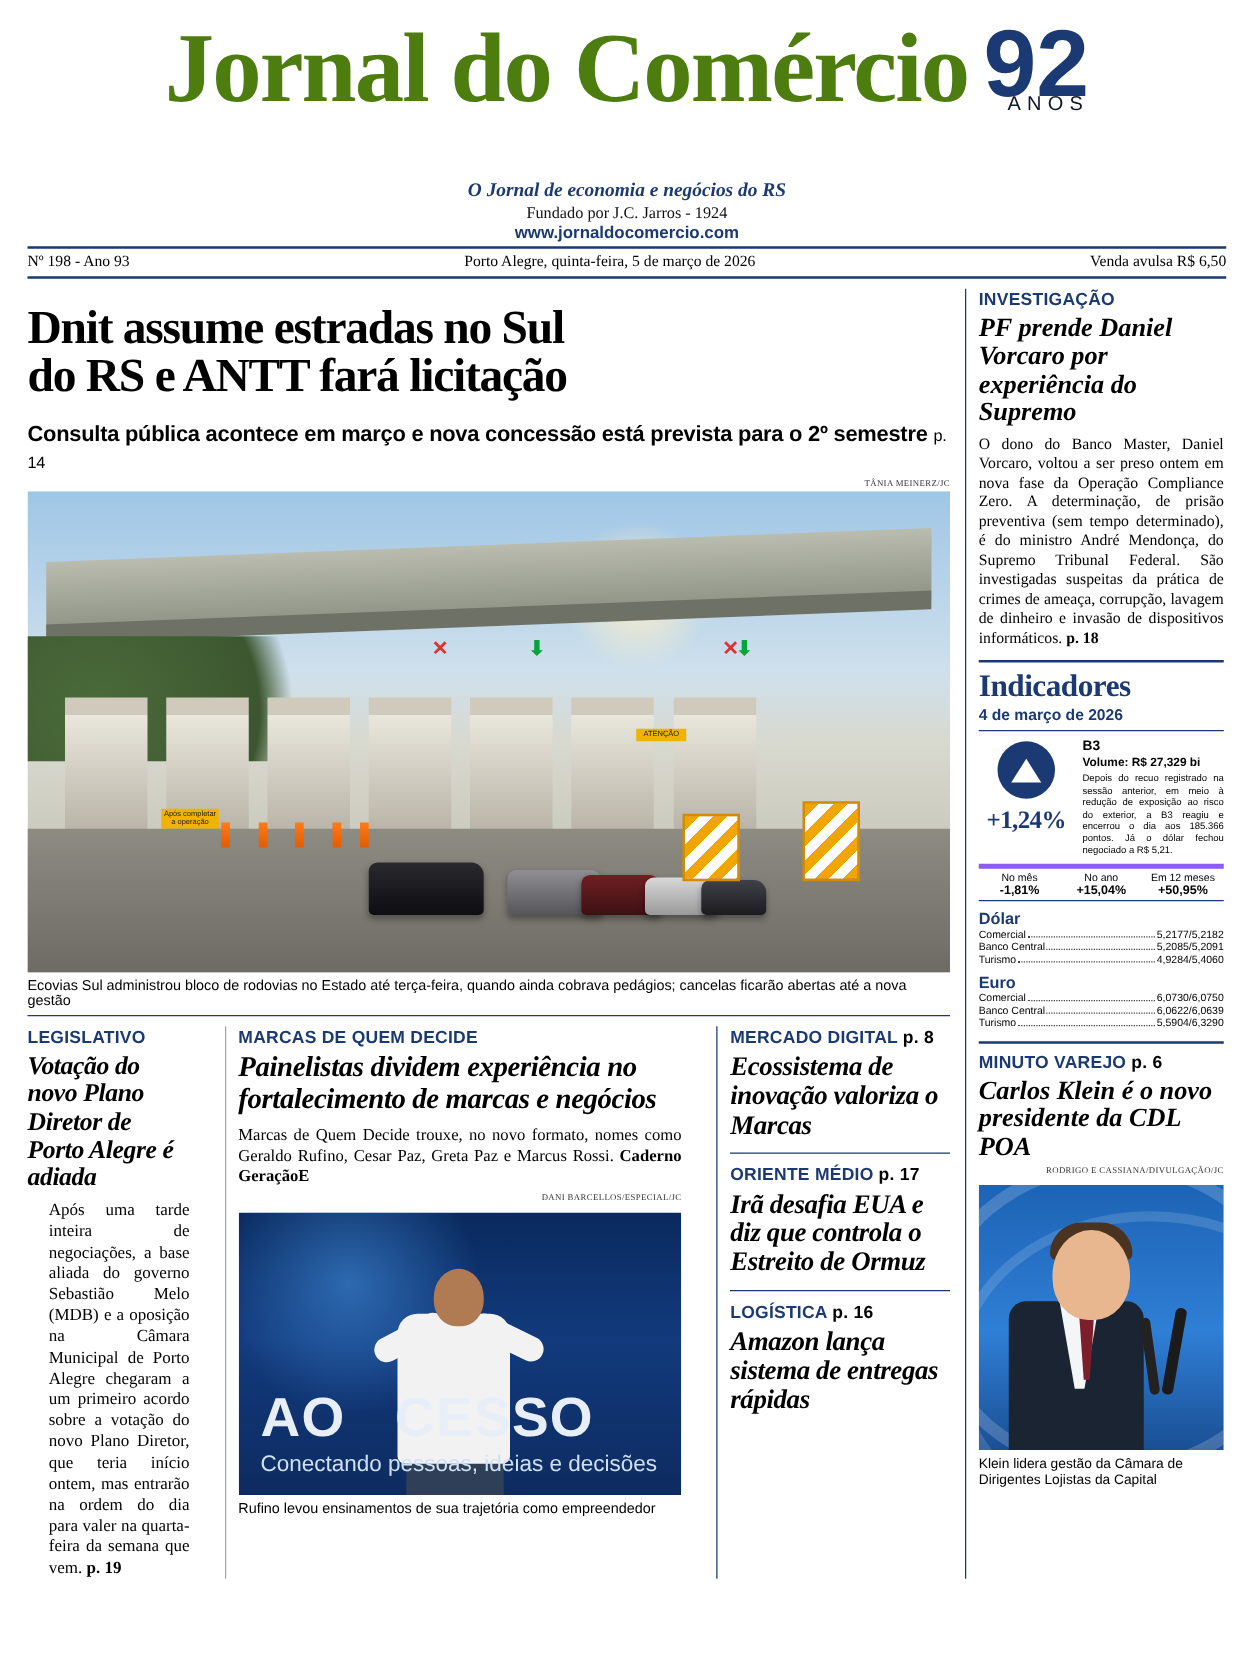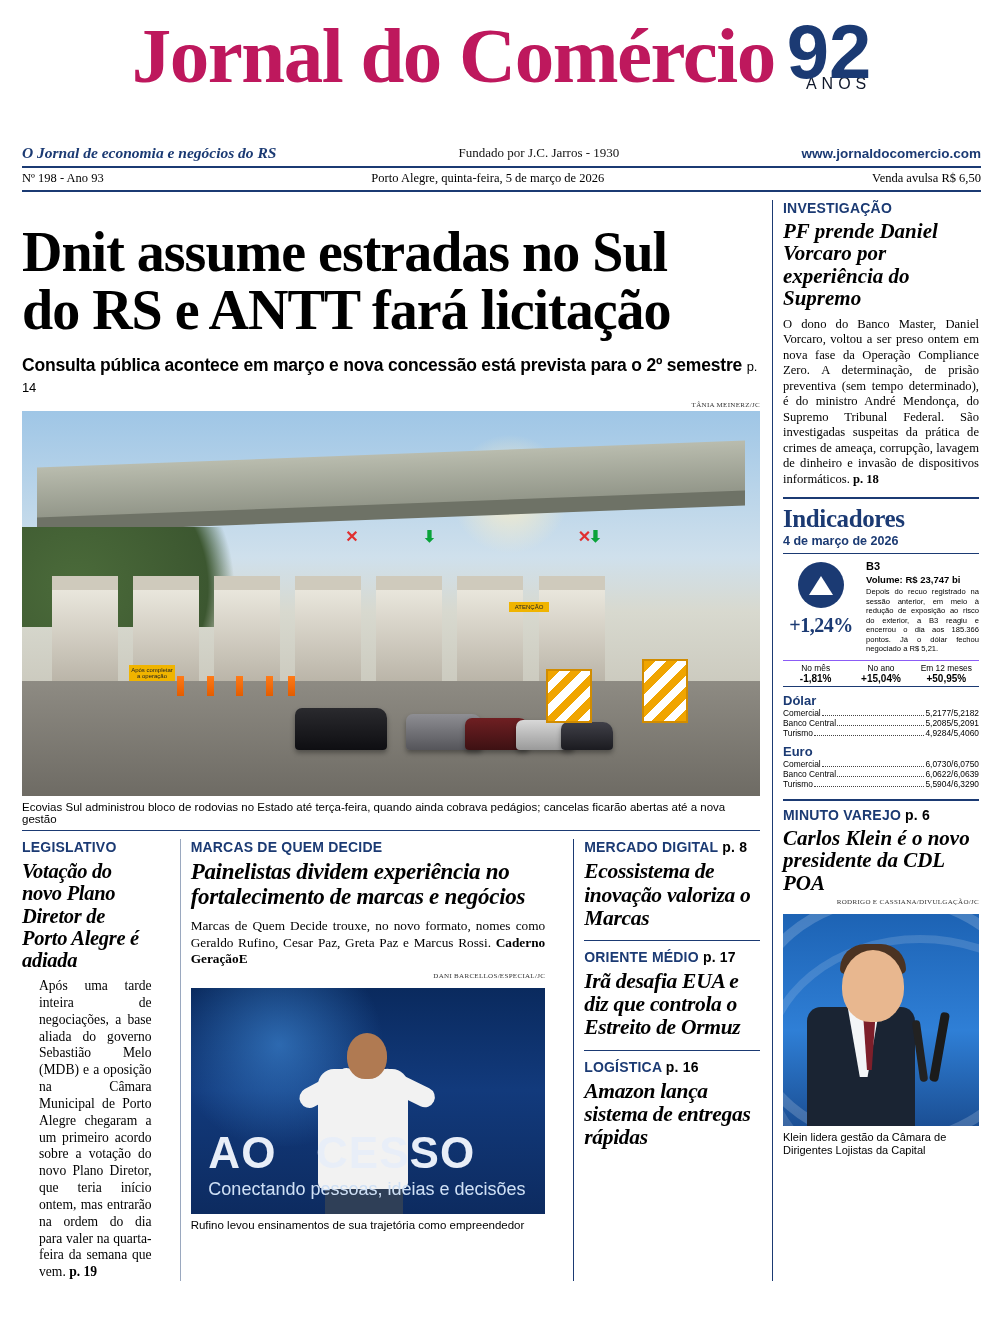--- a/index.html
+++ b/index.html
@@ -13,21 +13,21 @@
   .page { position: relative; width: 1003px; height: 1344px; padding: 0 22px; }
 
   
   .masthead { position: relative; height: 132px; }
   .logo-wrap { display: flex; align-items: flex-end; justify-content: center; padding-top: 18px; }
   .logo-text {
     font-family: "Liberation Serif", serif;
     font-weight: bold;
     font-size: 79px;
     letter-spacing: -1.5px;
-    color: #be185d;
+    color: #4d7c0f;
     line-height: 0.95;
   }
   .logo-92 {
     font-family: "Liberation Sans", sans-serif;
     font-weight: bold;
     font-size: 76px;
     color: #1b3a73;
     line-height: 0.82;
     margin-left: 12px;
     position: relative;
@@ -38,44 +38,45 @@
     font-size: 16px;
     letter-spacing: 5px;
     color: #0f172a;
     text-align: right;
     margin-top: -6px;
   }
   .tagline-row {
     display: flex; align-items: center; justify-content: space-between;
     margin-top: 12px;
     font-size: 14px;
+    flex-direction: column;
   }
   .tagline { font-style: italic; font-weight: bold; color: #1b3a73; font-size: 15.5px; }
   .founded { font-size: 13px; color: #111; }
   .site { color: #1b3a73; font-weight: bold; font-size: 13.5px; font-family: "Liberation Sans", sans-serif; }
   .rule { height: 2px; background: #1b3a73; margin-top: 4px; }
   .issue-row {
     display: flex; align-items: center; justify-content: space-between;
     font-size: 12.5px; padding: 3px 0 4px;
     border-bottom: 2px solid #1b3a73;
   }
 
   
   .grid { display: flex; gap: 12px; margin-top: 8px; }
   .left { width: 738px; }
   .right { width: 207px; border-left: 1.5px solid #1b3a73; padding-left: 10px; }
 
   
   .lead-title {
     font-family: "Liberation Serif", serif;
     font-weight: bold;
-    font-size: 56px;
+    font-size: 38px;
     line-height: 1.03;
     letter-spacing: -1px;
-    margin-top: 24px;
+    margin-top: 12px;
   }
   .lead-sub {
     font-family: "Liberation Sans", sans-serif;
     font-weight: bold;
     font-size: 17.5px;
     margin-top: 16px;
     letter-spacing: -0.2px;
   }
   .lead-sub .pg { font-weight: normal; font-size: 13px; }
   .credit { font-size: 7px; text-align: right; color: #333; letter-spacing: .3px; margin-top: 4px; }
@@ -133,21 +134,21 @@
 
   .b3-row { display: flex; gap: 7px; }
   .b3-left { width: 76px; }
   .tri-wrap { width: 46px; height: 46px; border-radius: 50%; background: #1b3a73; display: flex; align-items: center; justify-content: center; margin: 2px auto 0; }
   .tri { width: 0; height: 0; border-left: 12px solid transparent; border-right: 12px solid transparent; border-bottom: 19px solid #fff; }
   .pct { color: #1b3a73; font-weight: bold; font-size: 20px; text-align: center; margin-top: 6px; letter-spacing: -.5px; }
   .b3-label { font-family: "Liberation Sans", sans-serif; font-weight: bold; font-size: 11px; }
   .b3-vol { font-family: "Liberation Sans", sans-serif; font-weight: bold; font-size: 9.5px; margin-top: 2px; }
   .b3-txt { font-family: "Liberation Sans", sans-serif; font-size: 7.6px; line-height: 1.25; text-align: justify; margin-top: 2px; }
 
-  .tri-table { display: flex; margin-top: 6px; border-top: 1px solid #8b5cf6; border-bottom: 1px solid #1b3a73; padding: 2px 0; }
+  .tri-table { display: flex; margin-top: 6px; border-top: 4px solid #8b5cf6; border-bottom: 1px solid #1b3a73; padding: 2px 0; }
   .tri-table div { flex: 1; font-family: "Liberation Sans", sans-serif; font-size: 8.4px; text-align: center; }
   .tri-table .v { font-weight: bold; font-size: 10px; }
 
   .cur-name { font-family: "Liberation Sans", sans-serif; font-weight: bold; font-size: 13px; color: #1b3a73; margin-top: 6px; }
   .cur-line { font-family: "Liberation Sans", sans-serif; font-size: 8.4px; display: flex; align-items: baseline; }
   .cur-line .lbl { white-space: nowrap; }
   .cur-line .dots { flex: 1; border-bottom: 1px dotted #444; margin: 0 1px 2px; }
   .cur-line .val { white-space: nowrap; }
 
   .klein-photo { height: 212px; margin-top: 8px; }
@@ -198,21 +199,21 @@
       <div class="logo-text">Jornal do Comércio</div>
       <div>
         <div class="logo-92">92</div>
         <div class="logo-anos">ANOS</div>
       </div>
     </div>
   </div>
 
   <div class="tagline-row">
     <div class="tagline">O Jornal de economia e negócios do RS</div>
-    <div class="founded">Fundado por J.C. Jarros - 1930</div>
+    <div class="founded">Fundado por J.C. Jarros - 1924</div>
     <div class="site">www.jornaldocomercio.com</div>
   </div>
   <div class="rule"></div>
   <div class="issue-row">
     <div>Nº 198 - Ano 93</div>
     <div>Porto Alegre, quinta-feira, 5 de março de 2026</div>
     <div>Venda avulsa R$ 6,50</div>
   </div>
 
   <div class="grid">
@@ -351,21 +352,21 @@
 
         <div class="b3-row">
           <div class="b3-left">
             <div class="tri-wrap">
                 <div class="tri"></div>
               </div>
             <div class="pct">+1,24%</div>
           </div>
           <div style="flex:1">
             <div class="b3-label">B3</div>
-            <div class="b3-vol">Volume: R$ 23,747 bi</div>
+            <div class="b3-vol">Volume: R$ 27,329 bi</div>
             <div class="b3-txt">Depois do recuo registrado na sessão anterior, em meio à redução de exposição ao risco do exterior, a B3 reagiu e encerrou o dia aos 185.366 pontos. Já o dólar fechou negociado a R$ 5,21.</div>
           </div>
         </div>
 
         <div class="tri-table">
           <div>
             <div>No mês</div>
             <div class="v">-1,81%</div>
           </div>
           <div>

